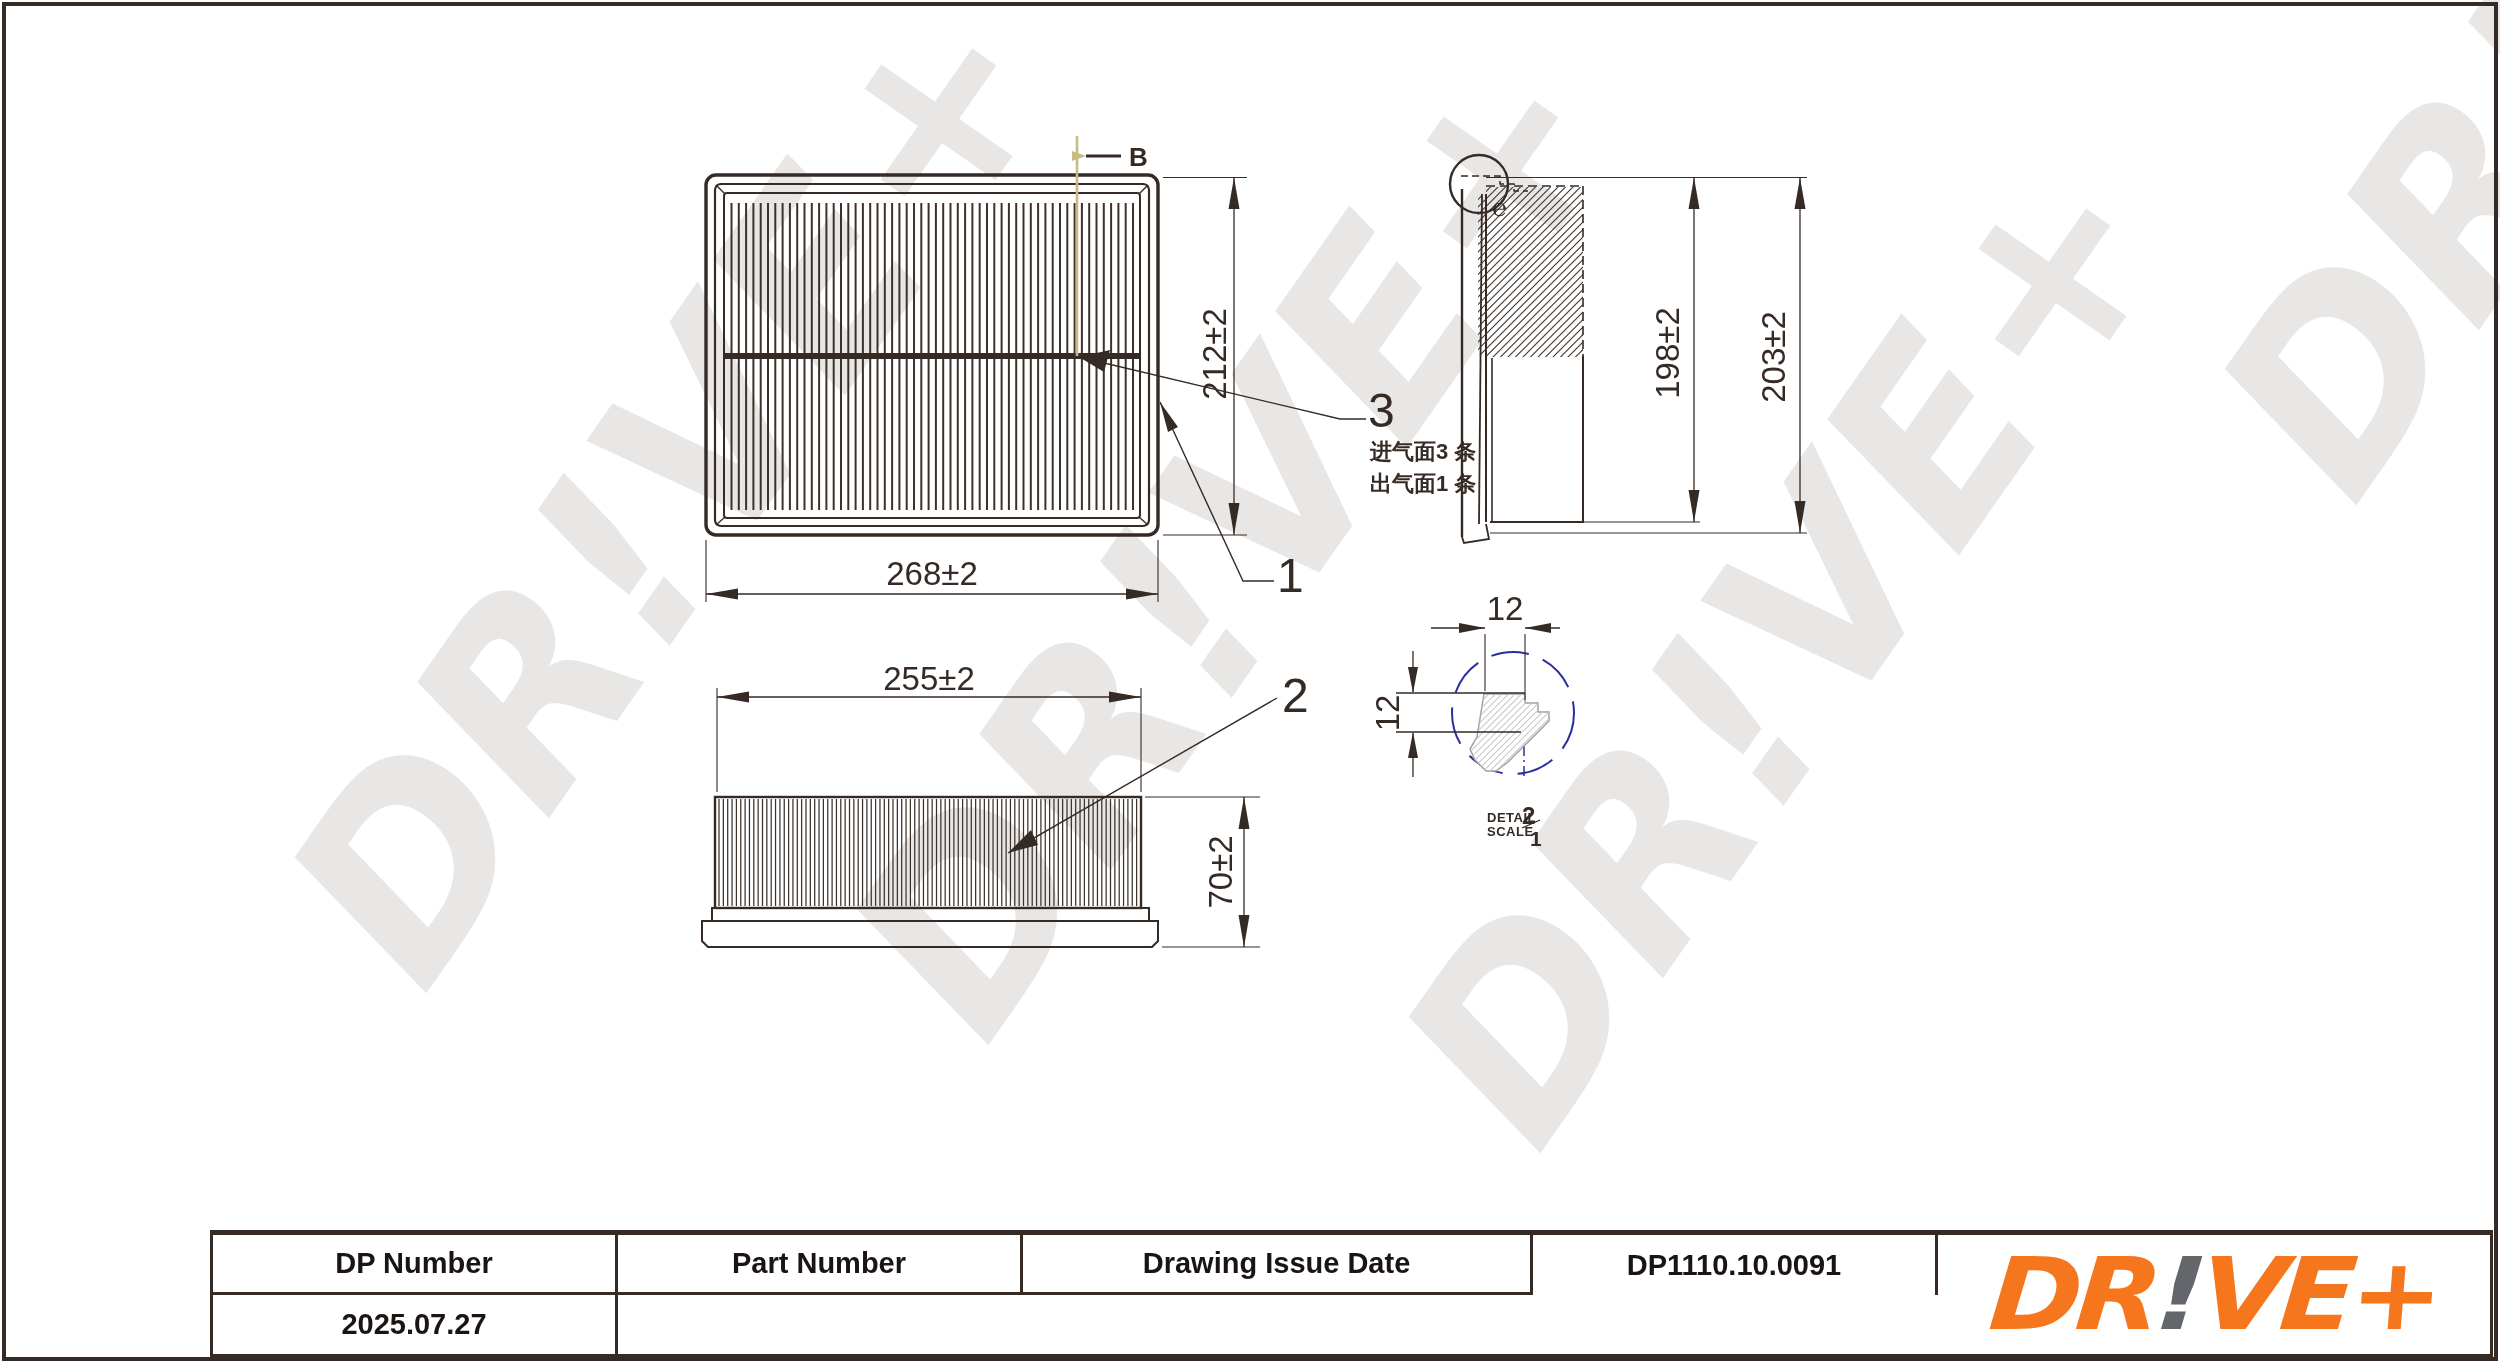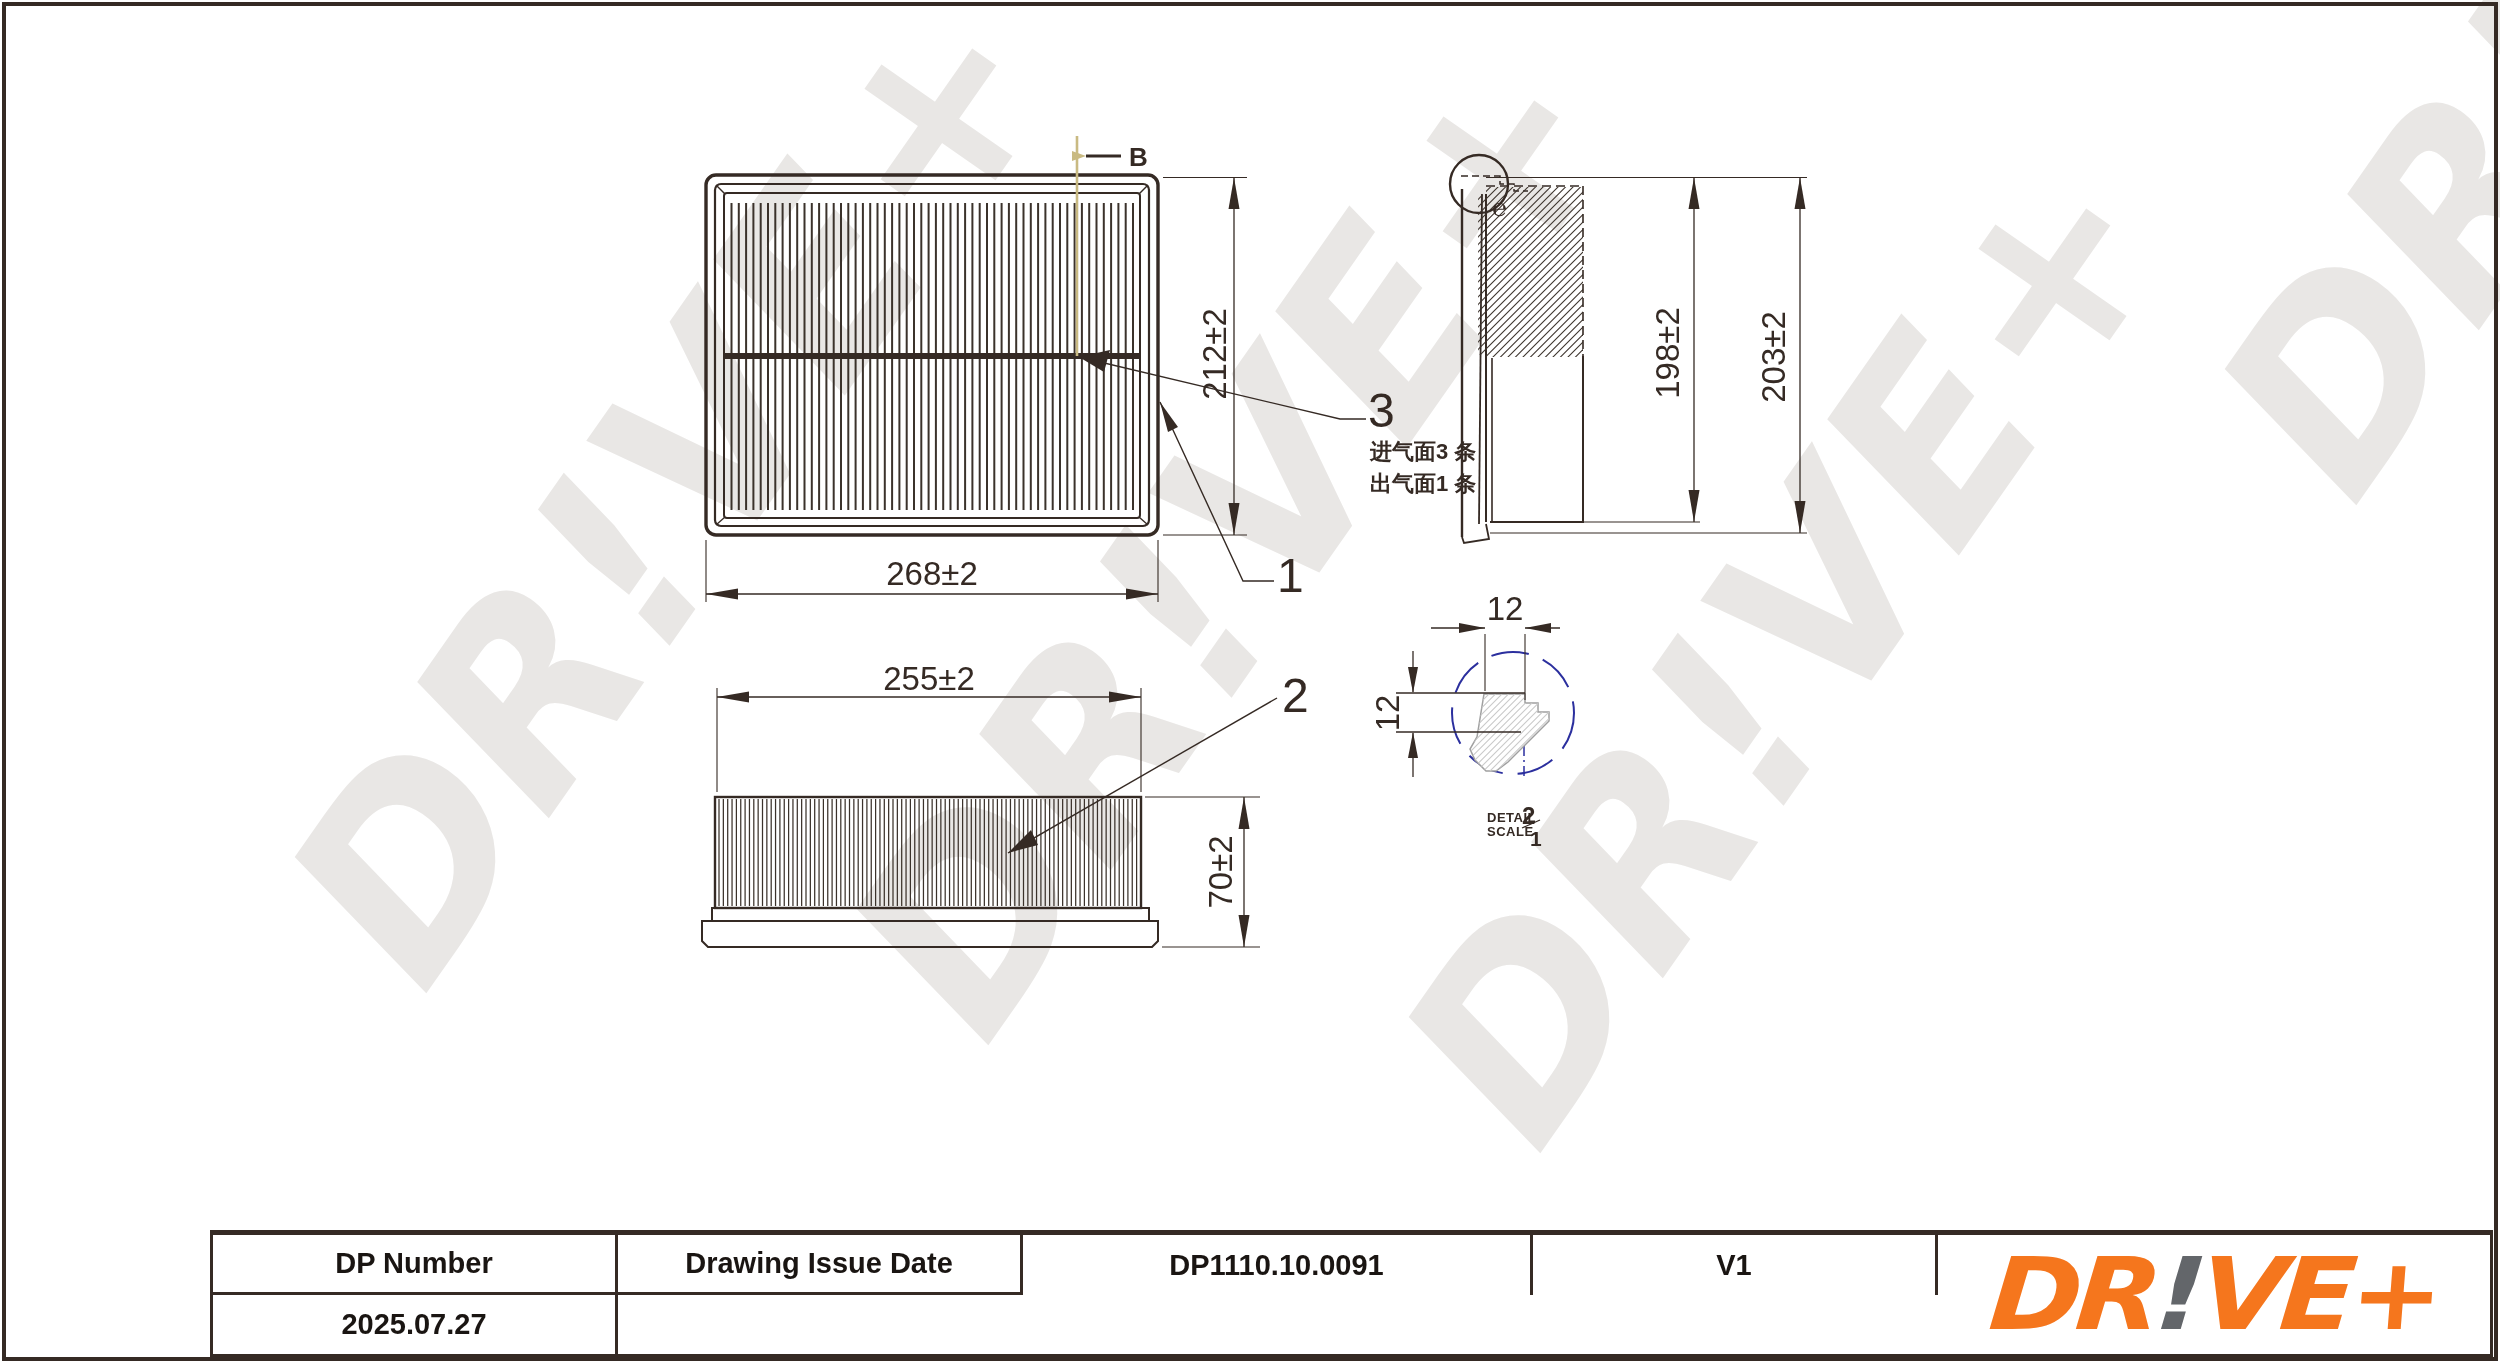--- a/index.html
+++ b/index.html
@@ -415,21 +415,21 @@
       <text x="1487" y="822" class="detailcap">DETAIL</text>
       <text x="1487" y="836" class="detailcap">SCALE</text>
       <text x="1522" y="824" font-size="24" font-weight="bold">2</text>
       <text x="1530" y="846" font-size="21" font-weight="bold">1</text>
       <line x1="1522" y1="828" x2="1540" y2="820" class="ln" stroke-width="1.2"></line>
     </g>
   </svg>
 
   <div id="titleblock">
     <div class="cell hdr">DP Number</div>
+    <div class="cell hdr">Part Number</div>
     <div class="cell hdr">Drawing Issue Date</div>
     <div class="cell logocell">
       <div class="logo"><span>DR</span><span class="bang">!</span><span>VE+</span></div>
     </div>
     <div class="cell">DP1110.10.0091</div>
-    <div class="cell">V1</div>
     <div class="cell">2025.07.27</div>
   </div>
 </div>
 
 </body></html>

